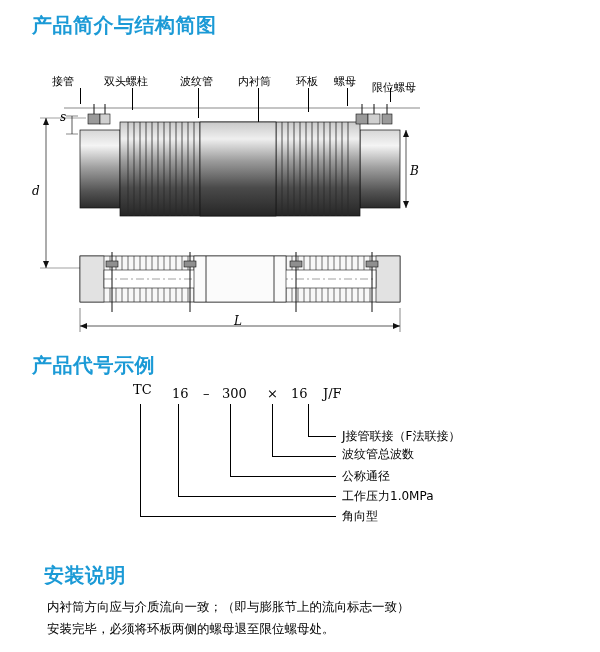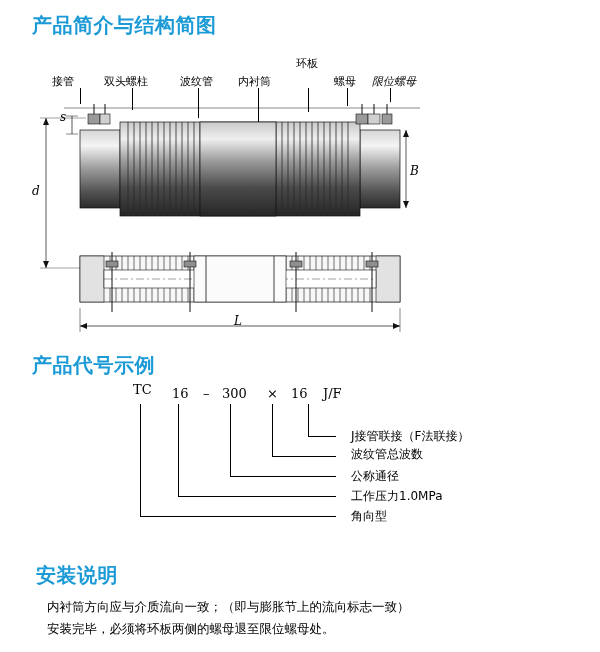--- a/index.html
+++ b/index.html
@@ -18,21 +18,21 @@
   .section-title {
     position: absolute;
     font-size: 20px;
     font-weight: bold;
     color: #1b9ad6;
     letter-spacing: 0.5px;
     white-space: nowrap;
   }
   #title-1 { left: 32px; top: 12px; }
   #title-2 { left: 32px; top: 352px; }
-  #title-3 { left: 36px; top: 562px; }
+  #title-3 { left: 44px; top: 562px; }
 
   
   #figure-1 {
     position: absolute;
     left: 0;
     top: 56px;
     width: 600px;
     height: 290px;
   }
   .f1-label {
@@ -65,21 +65,20 @@
     position: absolute;
     font-size: 13px;
     font-family: "DejaVu Serif", "Liberation Serif", serif;
     white-space: nowrap;
   }
   .code-note {
     position: absolute;
     font-size: 12px;
     font-family: "DejaVu Sans", "Liberation Sans", sans-serif;
     white-space: nowrap;
-    margin-left: 9px;
   }
   .v-line { position: absolute; width: 1px; background: #000; }
   .h-line { position: absolute; height: 1px; background: #000; }
 
   
   #install-notes {
     position: absolute;
     left: 47px;
     top: 596px;
     width: 520px;
@@ -97,23 +96,23 @@
 <div class="section-title" id="title-1">产品简介与结构简图</div>
 <div class="section-title" id="title-2">产品代号示例</div>
 <div class="section-title" id="title-3">安装说明</div>
 
 <div id="figure-1">
 
   <div class="f1-label" style="left:52px;  top:18px;">接管</div>
   <div class="f1-label" style="left:104px; top:18px;">双头螺柱</div>
   <div class="f1-label" style="left:180px; top:18px;">波纹管</div>
   <div class="f1-label" style="left:238px; top:18px;">内衬筒</div>
-  <div class="f1-label" style="left:296px; top:0;">环板</div>
+  <div class="f1-label" style="left:296px; top:18px;">环板</div>
   <div class="f1-label" style="left:334px; top:18px;">螺母</div>
-  <div class="f1-label" style="left:372px; top:18px;font-style:italic;">限位螺母</div>
+  <div class="f1-label" style="left:372px; top:24px;">限位螺母</div>
 
   <div class="leader" style="left:80px;  top:32px; height:16px;"></div>
   <div class="leader" style="left:132px; top:32px; height:22px;"></div>
   <div class="leader" style="left:198px; top:32px; height:30px;"></div>
   <div class="leader" style="left:258px; top:32px; height:38px;"></div>
   <div class="leader" style="left:308px; top:32px; height:24px;"></div>
   <div class="leader" style="left:347px; top:32px; height:18px;"></div>
   <div class="leader" style="left:390px; top:32px; height:14px;"></div>
 
   <svg width="600" height="290" style="position:absolute; left:0; top:0;">

